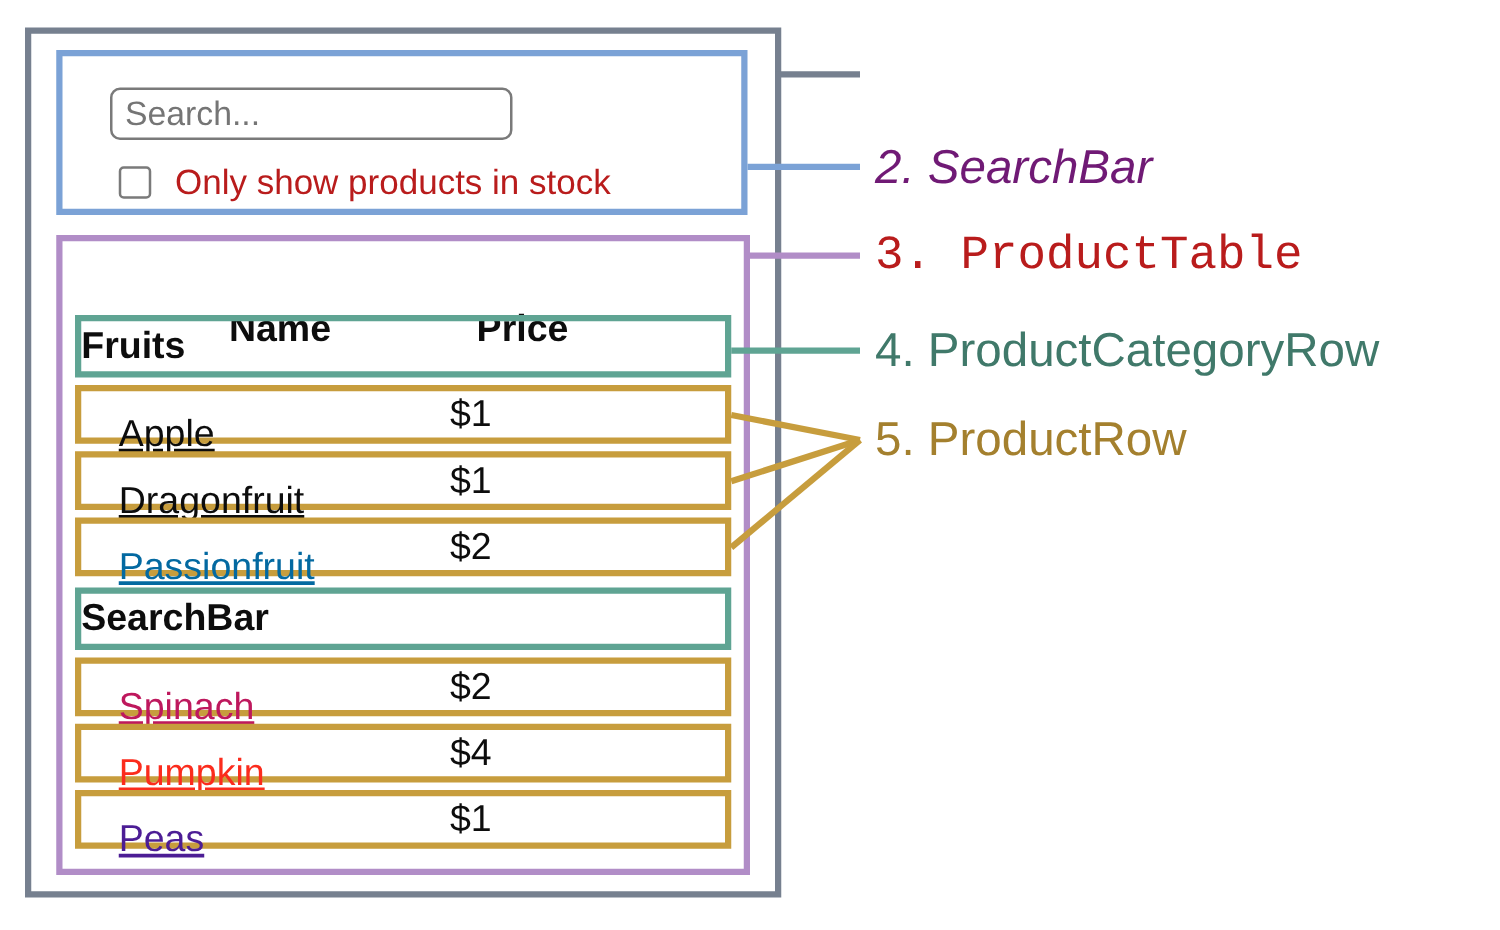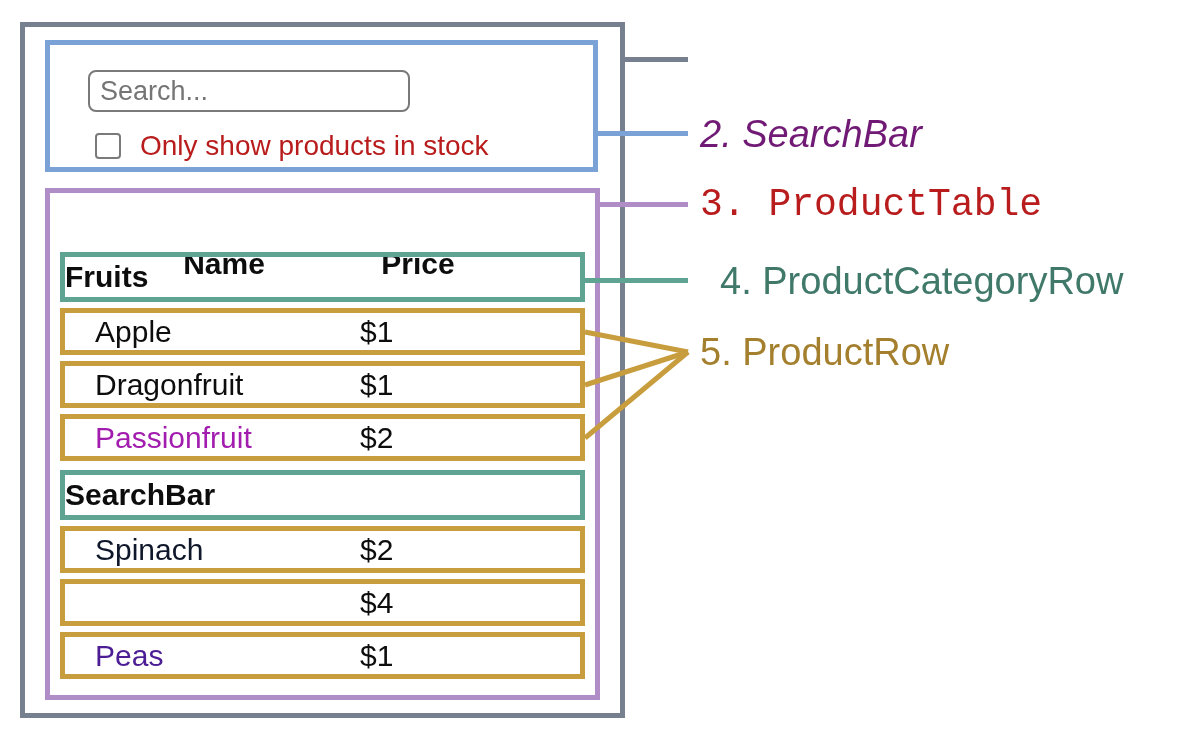--- a/index.html
+++ b/index.html
@@ -27,29 +27,29 @@
   .name-h{left:99px;width:150px;}
   .price-h{left:298px;width:140px;}
   .catrow{
     position:absolute;left:10px;width:525px;height:50px;box-sizing:border-box;
     border:5px solid var(--c-category);font-size:30px;font-weight:700;text-align:left;line-height:40px;
   }
   .prow{
     position:absolute;left:10px;width:525px;height:47px;box-sizing:border-box;
     border:5px solid var(--c-row);
   }
-  .prow .name{position:absolute;left:30px;top:0;height:37px;line-height:37px;font-size:30px;}
+  .prow .name{position:absolute;left:30px;top:16px;height:37px;line-height:37px;font-size:30px;text-decoration:underline;}
   .prow .price{position:absolute;left:295px;top:0;height:37px;line-height:37px;font-size:30px;}
   .conn{position:absolute;height:5px;}
   .conn-1{left:620px;top:57px;width:68px;background:var(--c-frame);}
   .conn-2{left:598px;top:131px;width:90px;background:var(--c-searchbar);}
   .conn-3{left:600px;top:202px;width:88px;background:var(--c-table);}
   .conn-4{left:585px;top:278px;width:103px;background:var(--c-category);}
   .legend-item{position:absolute;left:700px;font-size:38px;line-height:48px;white-space:nowrap;}
-  .li-1{top:36px;} .li-2{top:110px;} .li-3{top:181px;} .li-4{top:257px;margin-left:20px;} .li-5{top:328px;}
+  .li-1{top:36px;} .li-2{top:110px;} .li-3{top:181px;} .li-4{top:257px;} .li-5{top:328px;}
   .arrow-svg{position:absolute;left:0;top:0;pointer-events:none;}
   .arrow-svg line{stroke:var(--c-row);stroke-width:5;}
 </style>
 </head>
 <body>
 
 <div class="stage">
 
   <div class="box outer">
 
@@ -67,31 +67,32 @@
 
       <div class="prow" style="top:115px">
         <span class="name" style="color: rgb(13, 13, 13);">Apple</span>
         <span class="price">$1</span>
       </div>
       <div class="prow" style="top:168px">
         <span class="name" style="color: rgb(13, 13, 13); text-align: center;">Dragonfruit</span>
         <span class="price">$1</span>
       </div>
       <div class="prow" style="top:221px">
-        <span class="name" style="color: #a21caf;">Passionfruit</span>
+        <span class="name" style="color: #0369a1;">Passionfruit</span>
         <span class="price">$2</span>
       </div>
 
       <div class="catrow" style="top:277px">SearchBar</div>
 
       <div class="prow" style="top:333px">
-        <span class="name" style="color: #0f172a;">Spinach</span>
+        <span class="name" style="color: #be185d;">Spinach</span>
         <span class="price">$2</span>
       </div>
       <div class="prow" style="top:386px">
+        <span class="name" style="color: rgb(251, 44, 29);">Pumpkin</span>
         <span class="price">$4</span>
       </div>
       <div class="prow" style="top:439px">
         <span class="name" style="color: #4c1d95;">Peas</span>
         <span class="price">$1</span>
       </div>
     </div>
   </div>
 
   <div class="conn conn-1"></div>

